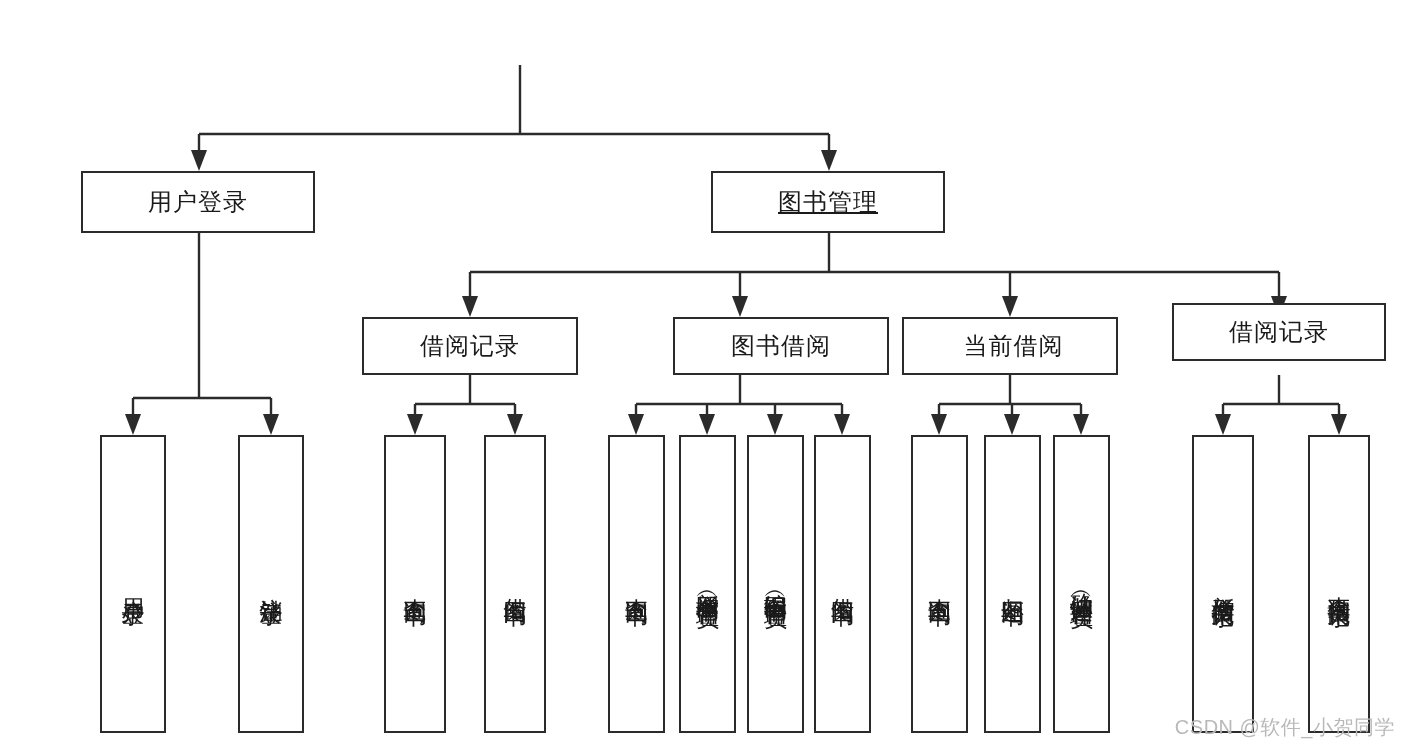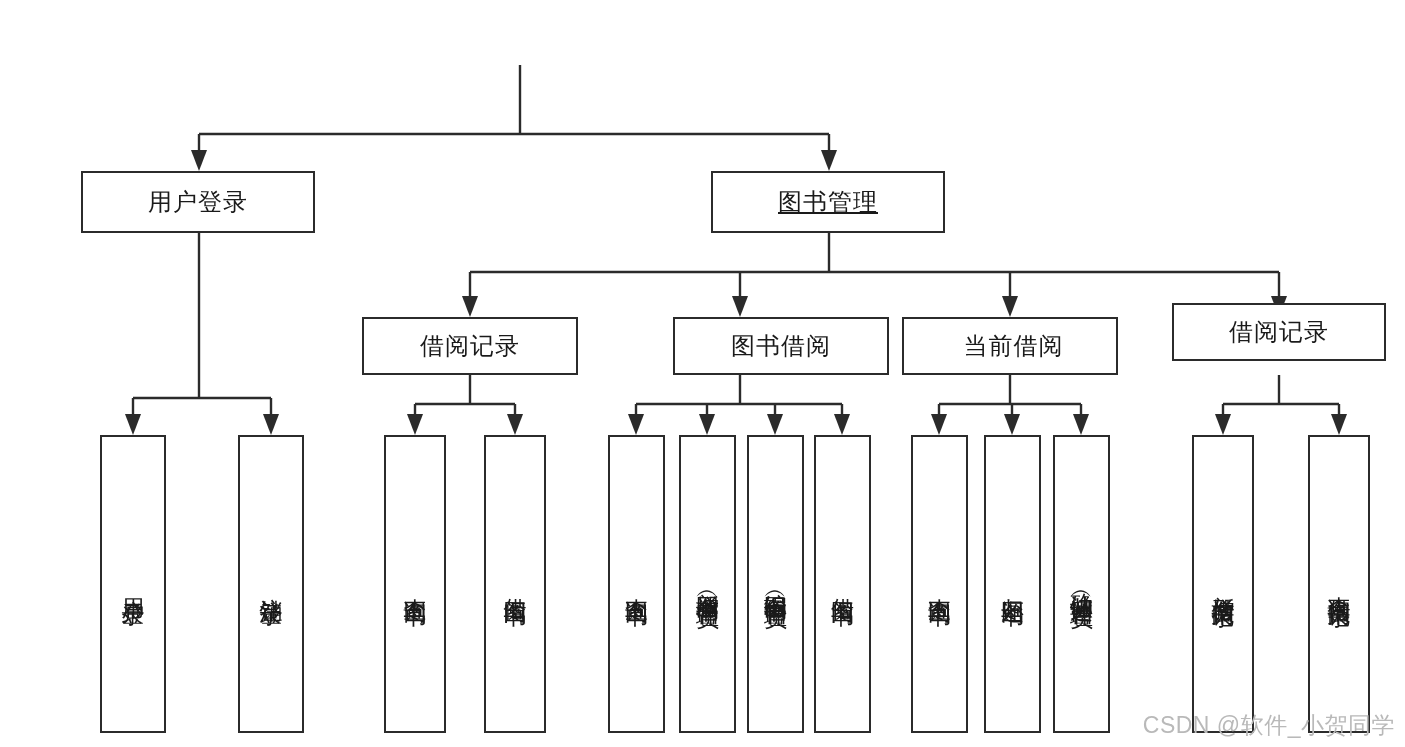--- a/index.html
+++ b/index.html
@@ -62,21 +62,21 @@
     stroke-width: 2.4px;
     fill: none;
   }
   #svg-links polygon {
     fill: #2b2b2b;
   }
   .watermark {
     position: absolute;
     right: 10px;
     bottom: 6px;
-    font-size: 23px;
+    font-size: 20px;
     color: #b9b9b9;
     z-index: 9;
     white-space: nowrap;
     letter-spacing: 0.5px;
   }
 </style>
 </head>
 <body>
 
 <div id="canvas">

